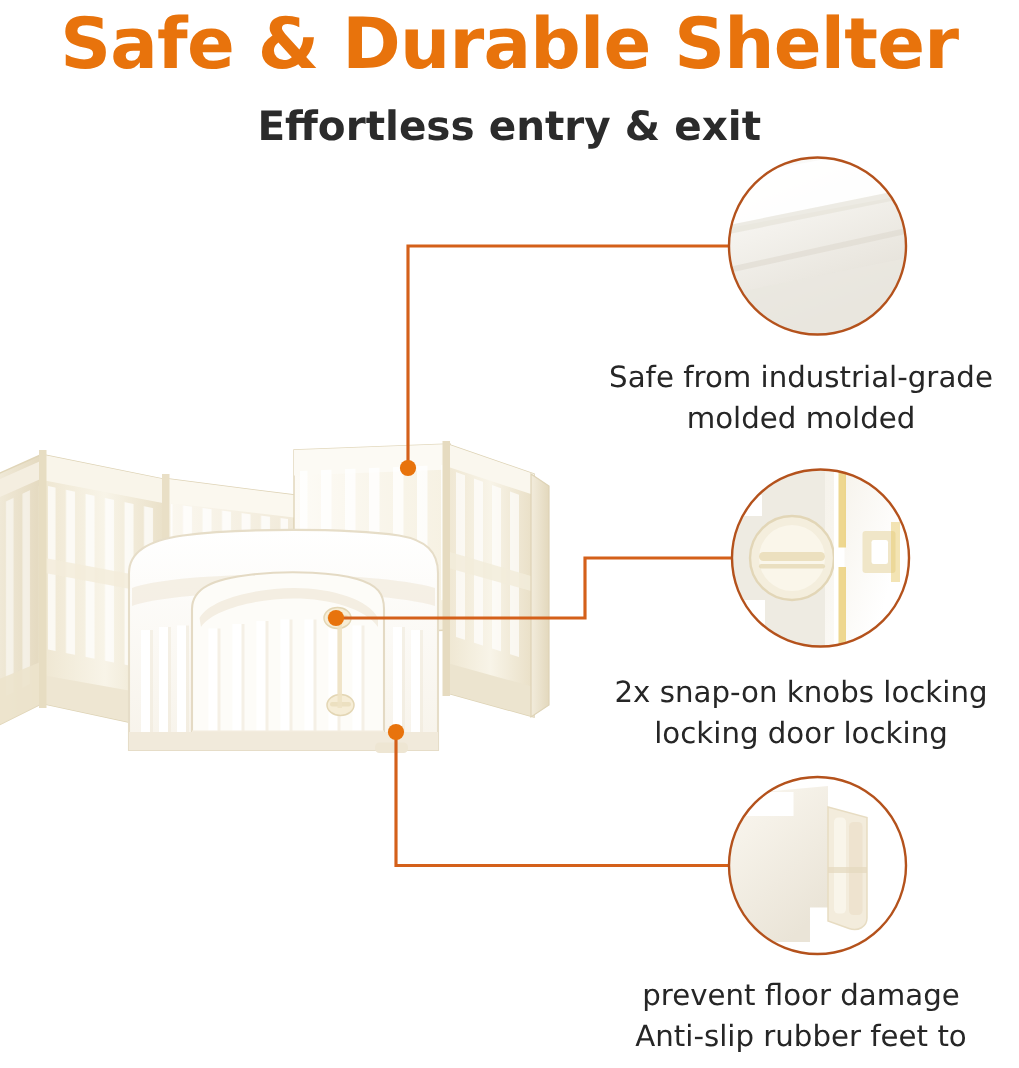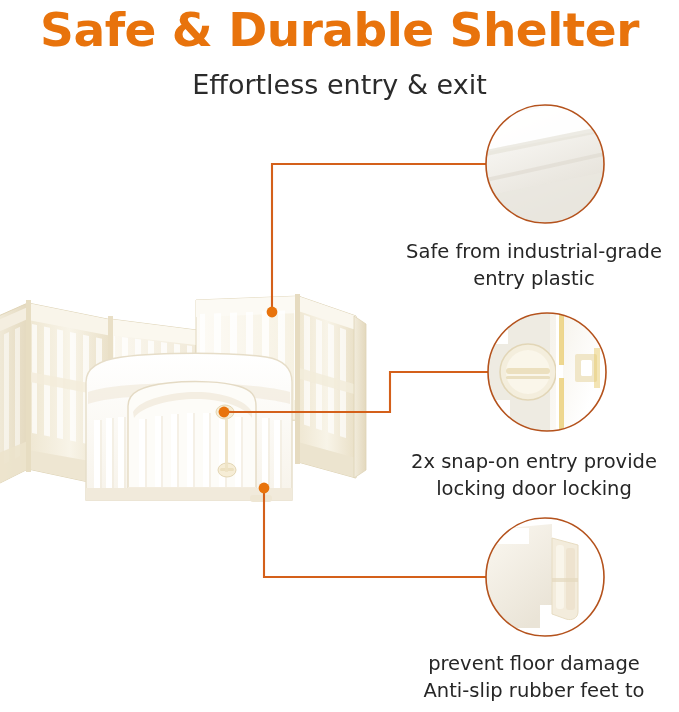--- a/index.html
+++ b/index.html
@@ -6,21 +6,21 @@
   body{width:679px;height:712px;position:relative;overflow:hidden;
        font-family:"DejaVu Sans","Liberation Sans",sans-serif;}
 
   #stage{position:absolute;inset:0;width:646px;height:712px;background:#fff;padding-left:12px;}
 
   
   .title{position:absolute;left:0;top:2px;width:679px;text-align:center;
          font-size:47px;font-weight:bold;letter-spacing:-0.5px;
          color:#e8730c;line-height:56px;white-space:nowrap;}
   .subtitle{position:absolute;left:0;top:68px;width:679px;text-align:center;
-            font-size:27px;font-weight:normal;color:#2b2b2b;line-height:34px;
+            font-size:27px;font-weight:bold;color:#2b2b2b;line-height:34px;
             white-space:nowrap;}
 
   
   .layer{position:absolute;left:0;top:0;width:679px;height:712px;}
 
   
   .caption{position:absolute;text-align:center;font-size:19.5px;color:#262626;
            line-height:27px;font-weight:normal;}
   .cap1{left:389px;top:238px;width:290px;}
   .cap2{left:389px;top:448px;width:290px;}
@@ -308,24 +308,24 @@
         <rect x="556" y="545" width="8" height="64" rx="3" fill="#f9f5ea"></rect>
         <rect x="566" y="548" width="9" height="62" rx="3" fill="#ece2cc" opacity="0.85"></rect>
         <rect x="552" y="578" width="26" height="4" fill="#e4d8bd" opacity="0.7"></rect>
       </g>
       <circle cx="545" cy="577" r="59" fill="none" stroke="#b4521c" stroke-width="1.6"></circle>
     </g>
   </svg>
 
   <div class="caption cap1">
     <span>Safe from industrial-grade</span>
-    <span>entry plastic</span>
+    <span>molded molded</span>
   </div>
   <div class="caption cap2">
-    <span>2x snap-on entry provide</span>
+    <span>2x snap-on knobs locking</span>
     <span>locking door locking</span>
   </div>
   <div class="caption cap3">
     <span>prevent floor damage</span>
     <span>Anti-slip rubber feet to</span>
   </div>
 
 </div>
 
 </body></html>

